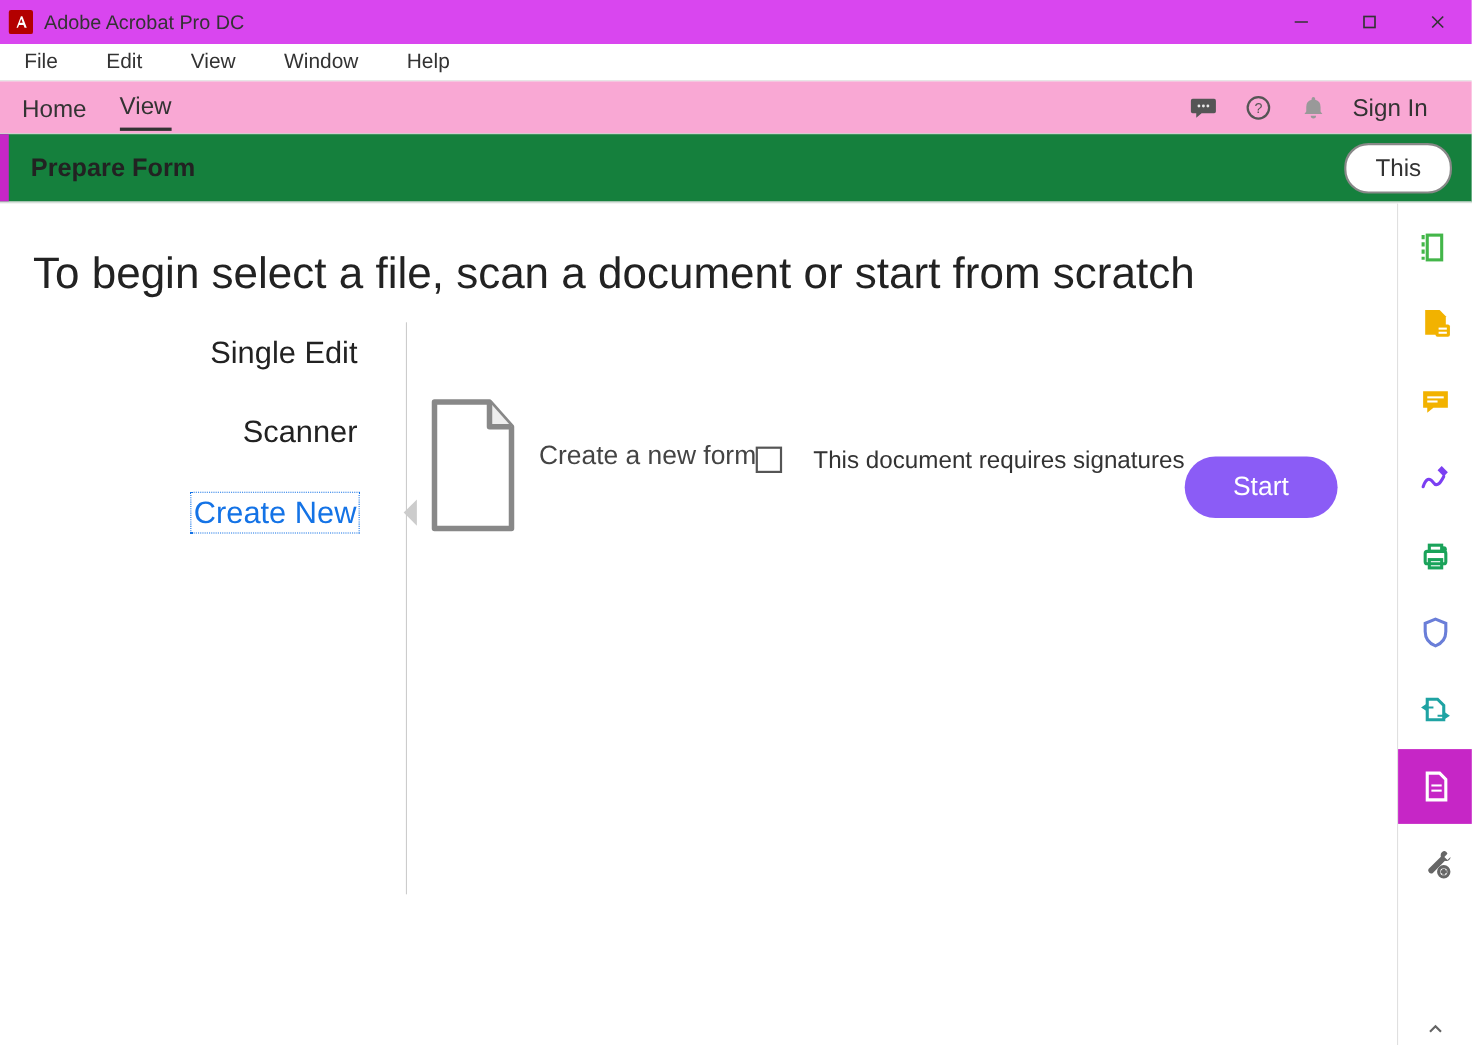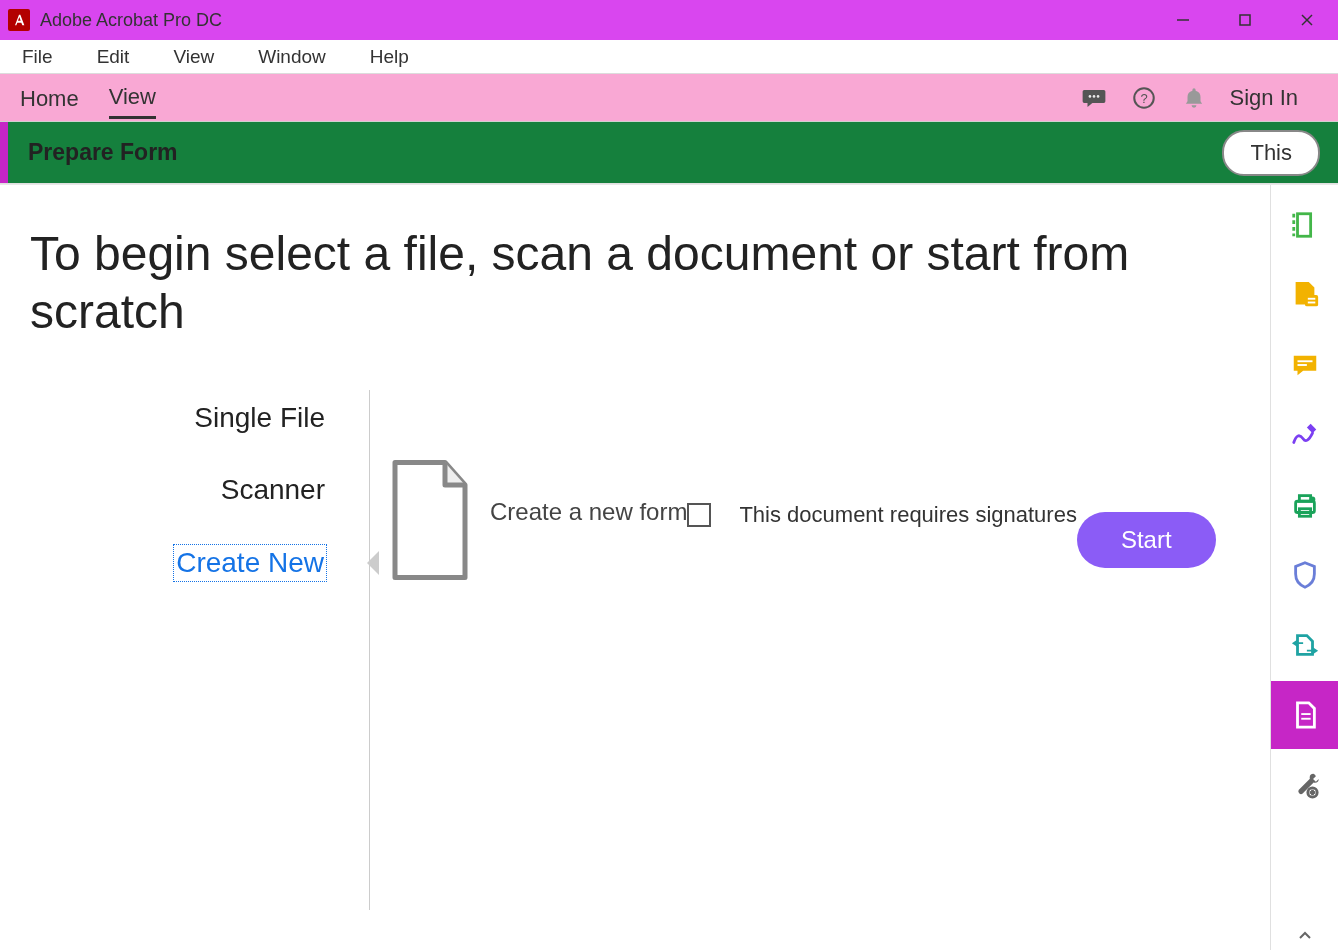--- a/index.html
+++ b/index.html
@@ -127,24 +127,24 @@
   .content-scroll {
     flex: 1;
     overflow-y: scroll;
     position: relative;
     padding: 0;
   }
   .content {
     padding: 40px 0 0 30px;
   }
   .headline {
-    font-size: 48px;
+    font-size: 40px;
     color: #222;
     font-weight: 400;
-    margin-bottom: 50px;
+    margin-bottom: 20px;
     line-height: 1.2;
   }
   .choice-row {
     display: flex;
     align-items: flex-start;
   }
   .choice-list {
     width: 340px;
     display: flex;
     flex-direction: column;
@@ -325,21 +325,21 @@
 </div>
 
 <div class="main">
 
   <div class="content-scroll">
     <div class="content">
       <div class="headline">To begin select a file, scan a document or start from scratch</div>
 
       <div class="choice-row">
         <div class="choice-list">
-          <div class="choice-item">Single File</div>
+          <div class="choice-item">Single Edit</div>
           <div class="choice-item">Scanner</div>
           <div class="choice-item selected">Create New</div>
         </div>
 
         <div class="choice-detail">
           <div class="doc-icon">
             <svg viewBox="0 0 80 100">
               <path fill="none" stroke="#888" stroke-width="4" stroke-linejoin="round" d="M12 4 H52 L68 22 V96 H12 Z"></path>
               <path fill="#eee" stroke="#888" stroke-width="4" stroke-linejoin="round" d="M52 4 V22 H68"></path>
             </svg>

